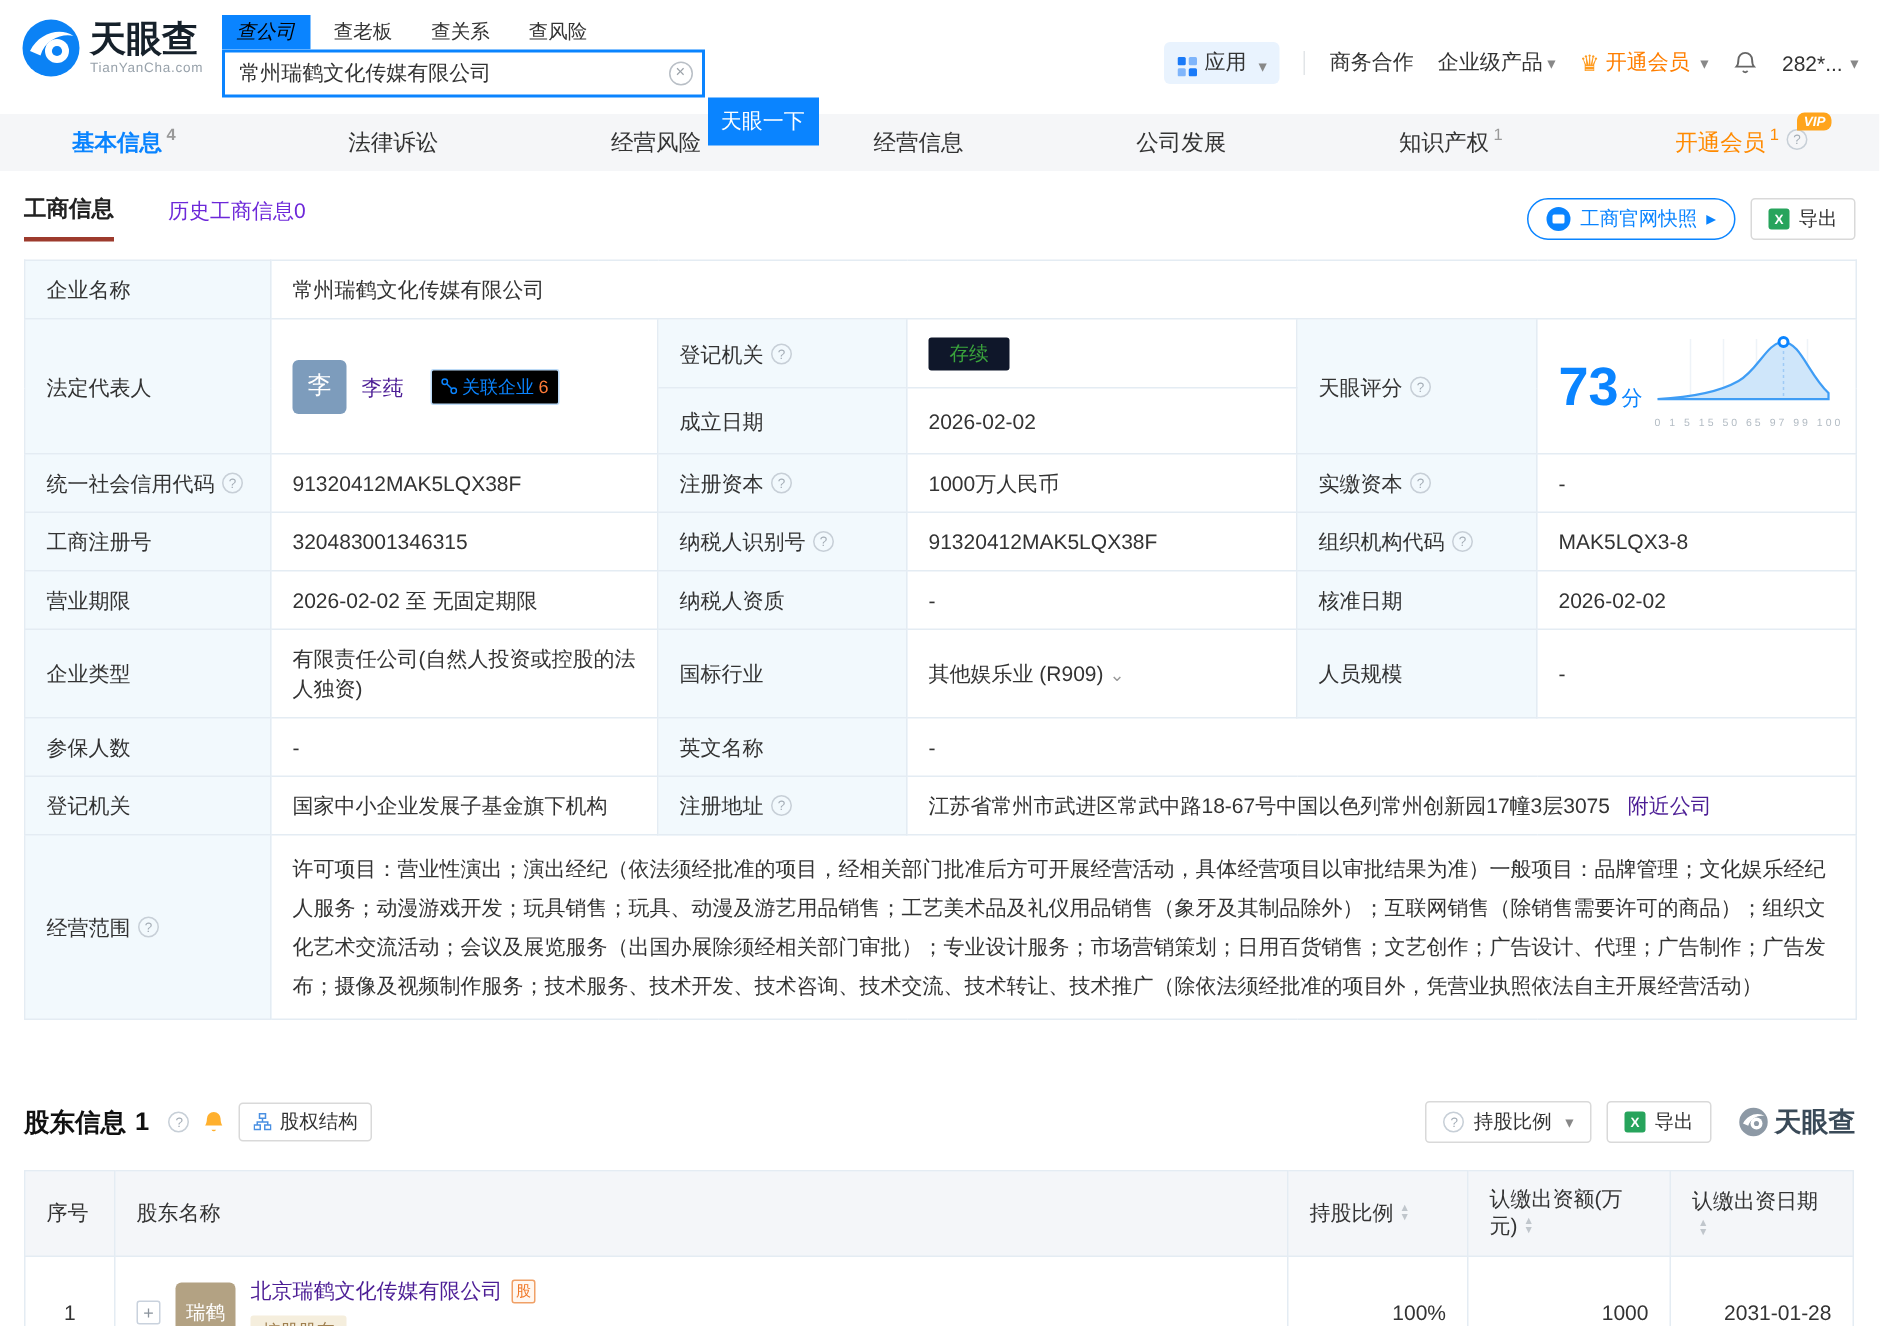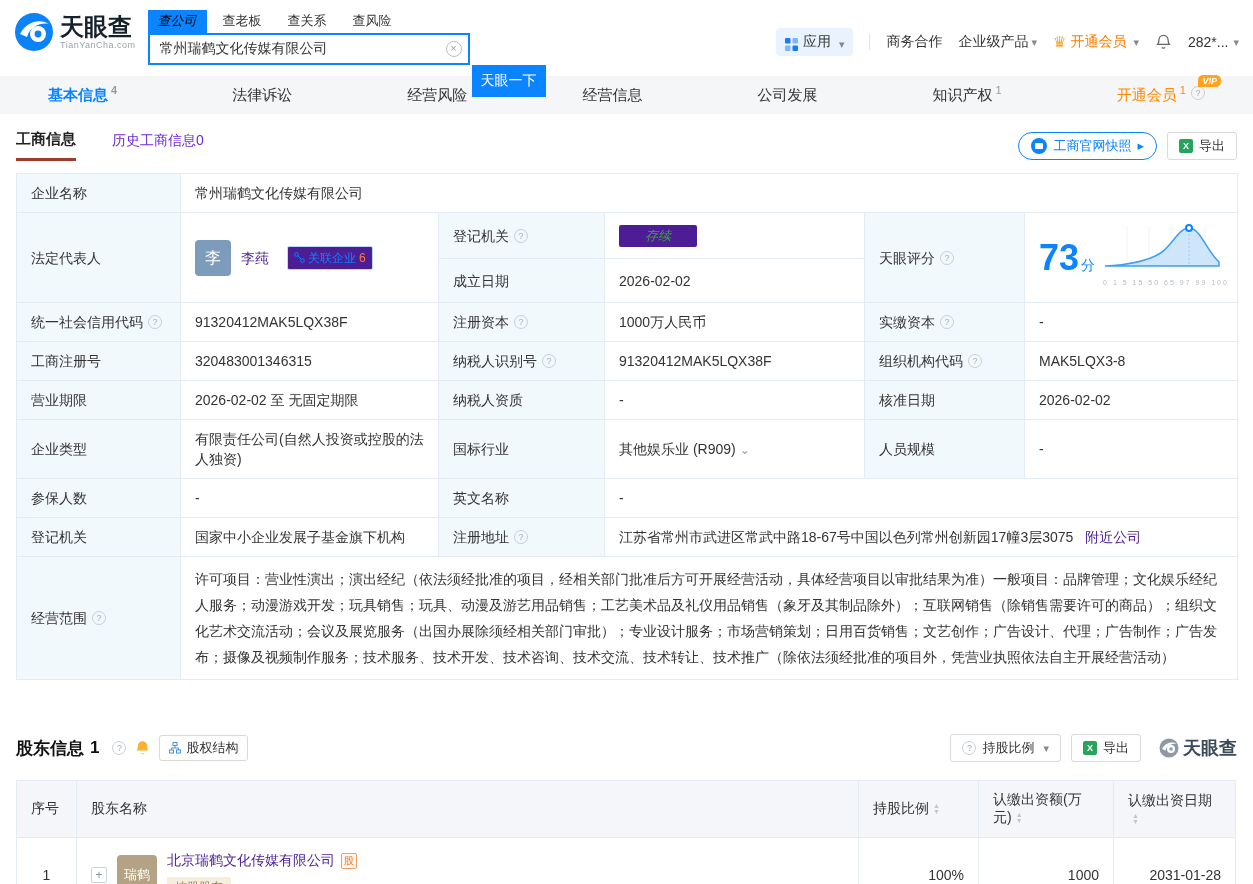--- a/index.html
+++ b/index.html
@@ -98,32 +98,32 @@
   
   .info-wrap { padding:4px 16px 0; }
   table.info { width:1221px; border-collapse:collapse; table-layout:fixed; }
   table.info td {
     border:1px solid #e4ecf3; padding:9px 14px; font-size:14px; color:#333;
     line-height:20px; vertical-align:middle; word-break:break-all;
   }
   td.lbl { background:#f2f9fd; }
   td.lbl .lbl-in { display:flex; align-items:center; }
   .status-badge {
-    display:inline-block; background:#4c1d95; color:#3aa43c; padding:1px 26px;
-    border-radius:2px; font-size:13px;font-style:italic;
+    display:inline-block; background:#0f172a; color:#3aa43c; padding:1px 14px;
+    border-radius:2px; font-size:13px;
   }
   .rep { display:flex; align-items:center; gap:10px; }
   .avatar-sm {
     width:36px; height:36px; border-radius:4px; background:#7d9cbc; color:#fff;
     font-size:16px; display:flex; align-items:center; justify-content:center; flex:0 0 auto; cursor:pointer;
   }
   .rel-badge {
     display:inline-flex; align-items:center; gap:3px; border:1px solid #bcdaf6;
     border-radius:2px; padding:1px 6px; font-size:12px; color:#0a84ff;
-    margin-left:8px; cursor:pointer; background:#4c1d95;
+    margin-left:8px; cursor:pointer; background:#000000;
   }
   .rel-badge b { color:#ff7b38; font-weight:400; }
   .score-cell-in { display:flex; align-items:center; justify-content:space-between; }
   .score-num { font-size:36px; font-weight:700; color:#0a84ff; line-height:38px; }
   .score-unit { font-size:14px; color:#0a84ff; margin-left:2px; }
   .score-chart { width:120px; }
   .score-axis { font-size:7px; color:#b3bcc4; letter-spacing:2px; white-space:nowrap; text-align:center; }
   .chev { color:#999; font-size:12px; margin-left:4px; }
   .scope-text { line-height:26px; word-break:break-all; }
 

